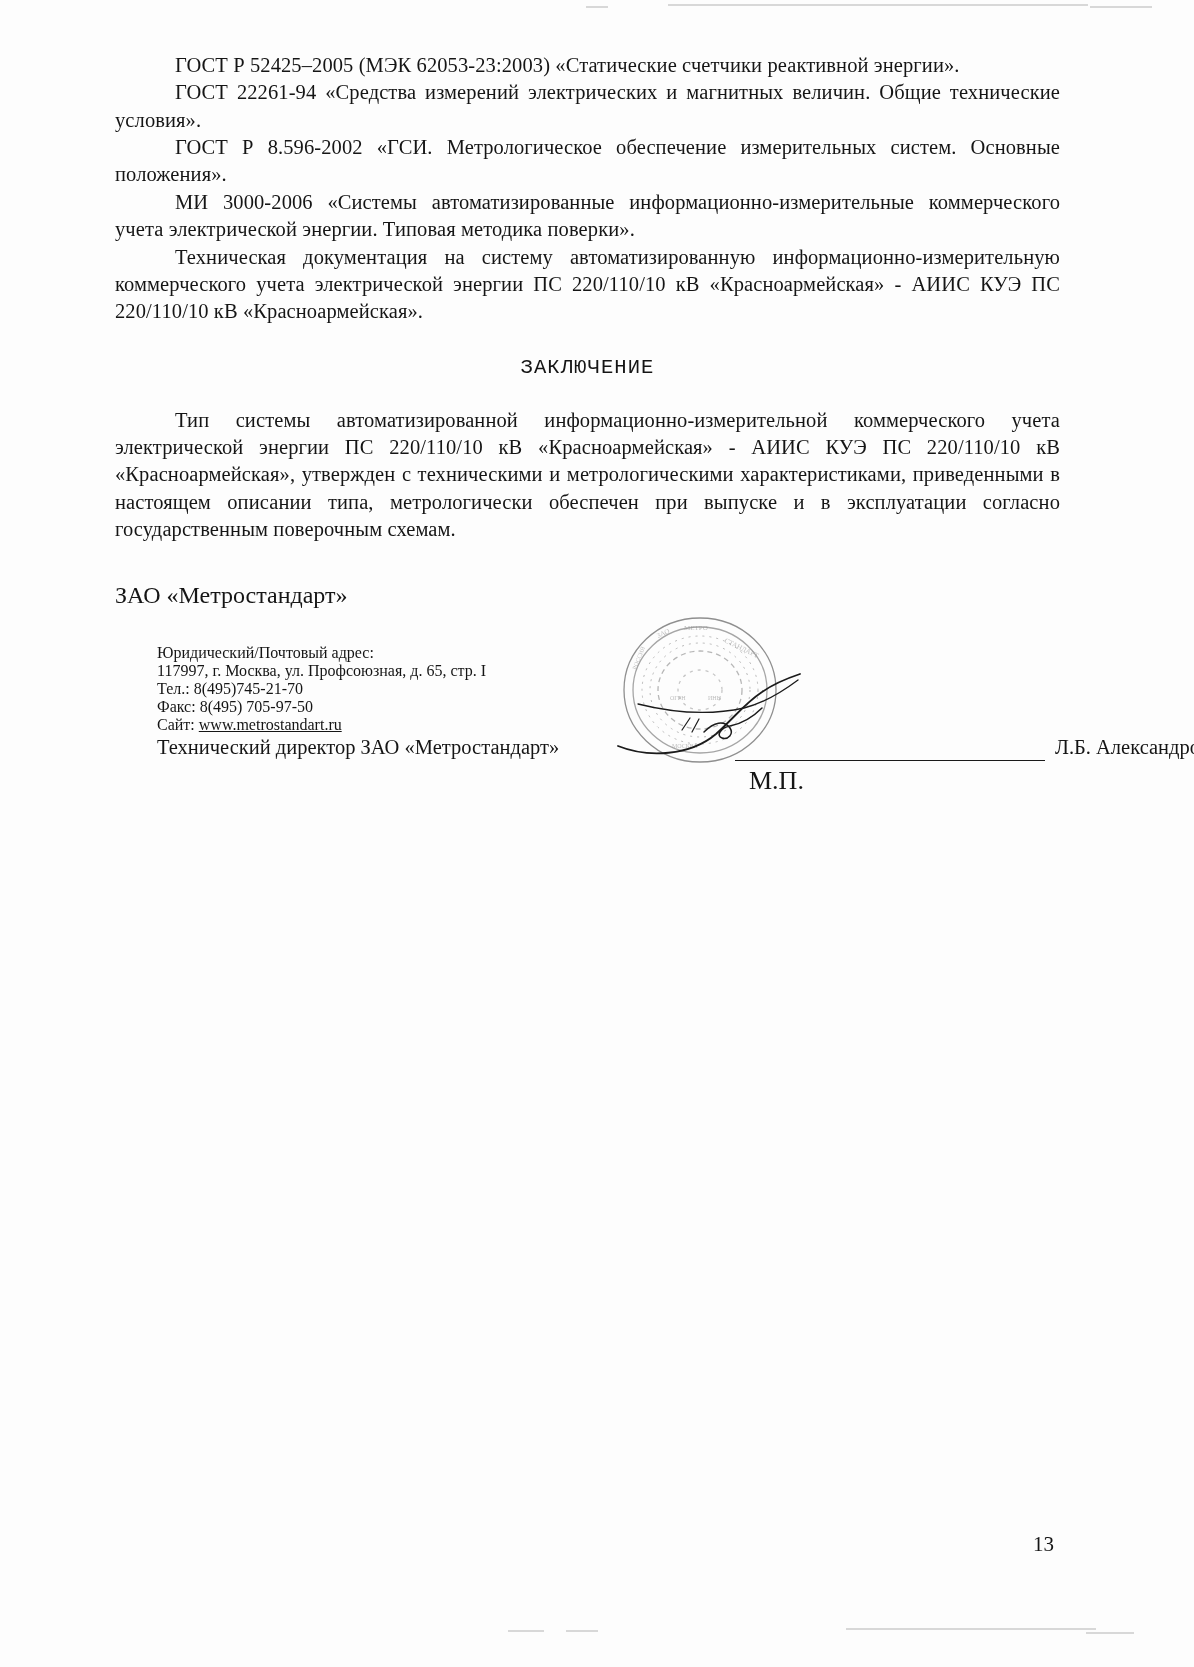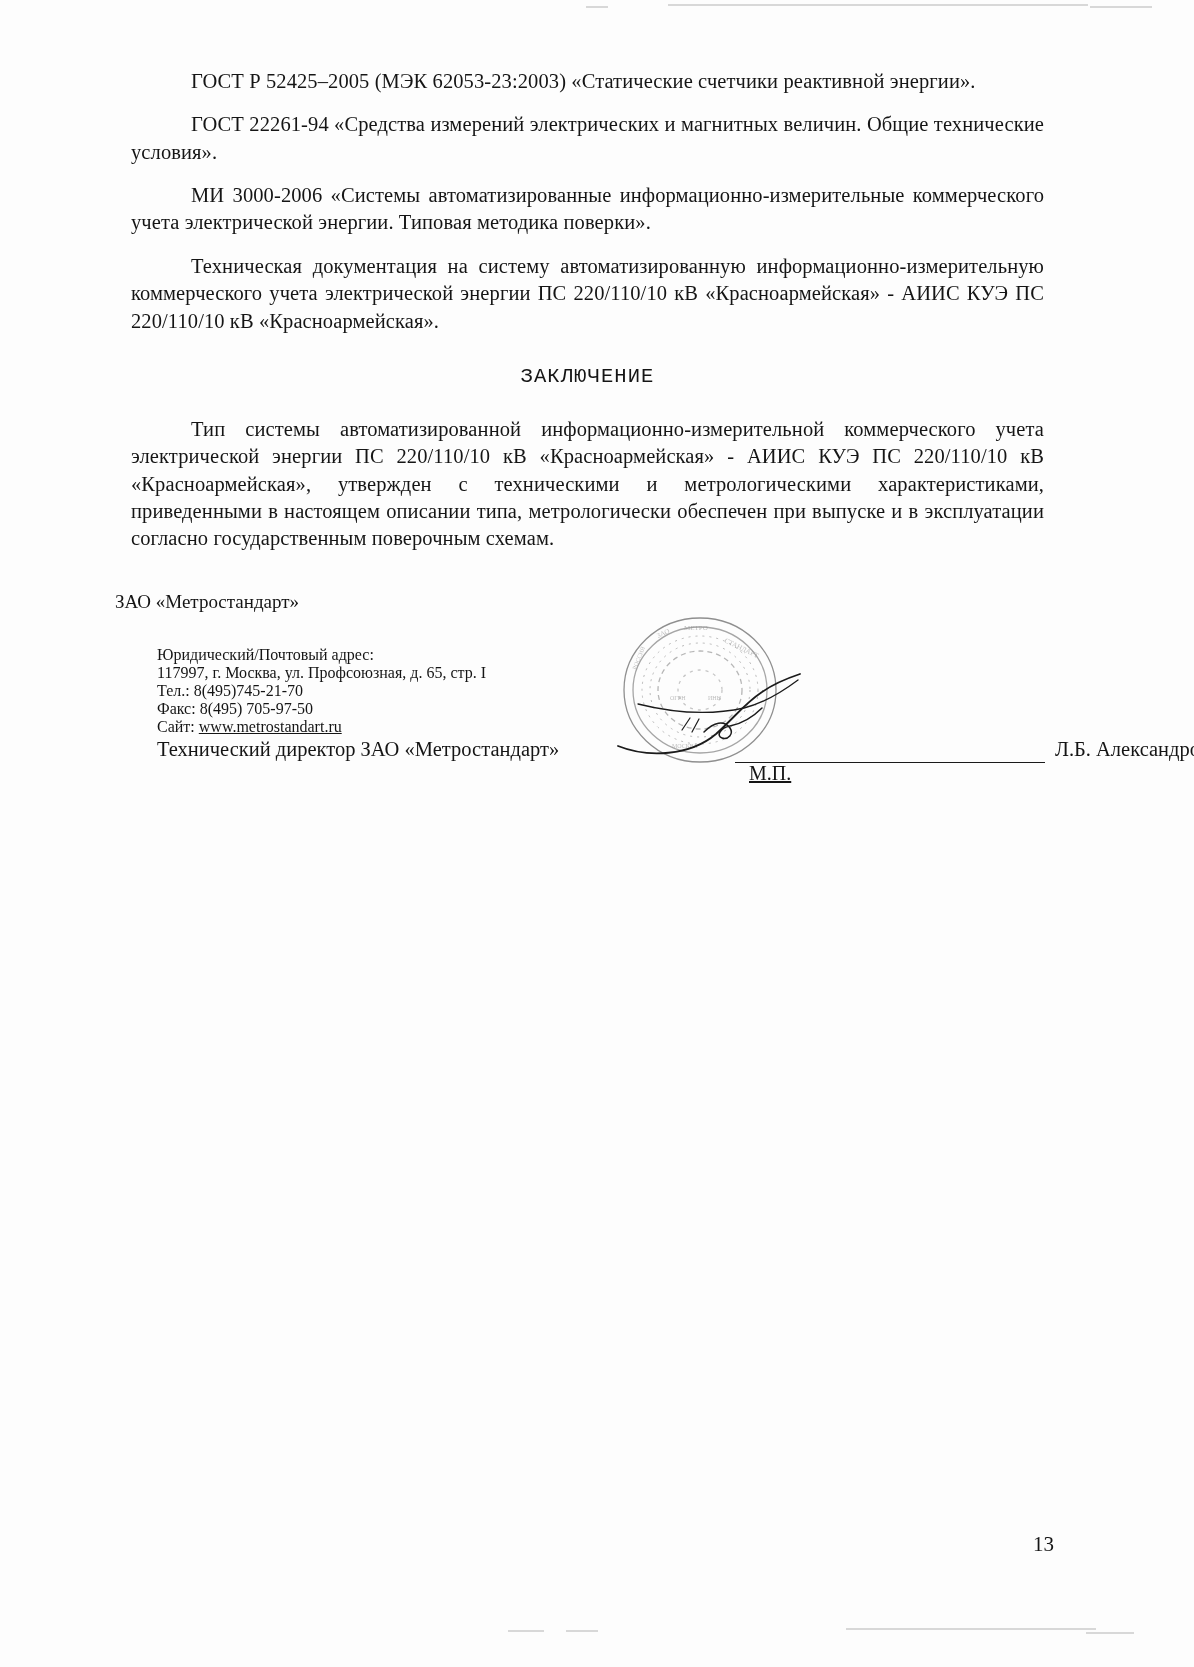--- a/index.html
+++ b/index.html
@@ -38,21 +38,21 @@
   .scan-mark.m7 { left: 1086px; top: 1632px; width: 48px; }
 
   .content {
     position: absolute;
     left: 115px;
     top: 52px;
     width: 945px;
   }
 
   p.body-text {
-    margin: 16px;
+    margin: 0;
     font-size: 20.5px;
     line-height: 1.335;
     text-align: justify;
     text-indent: 60px;
     letter-spacing: .1px;
   }
 
   .heading {
     margin: 30px 0 0 0;
     text-align: center;
@@ -63,21 +63,21 @@
 
   .conclusion-wrap { margin-top: 28px; }
 
   .sig-block { margin-top: 36px; }
   .sig-block .strong {
     font-weight: bold;
     font-size: 20.5px;
     line-height: 1.34;
   }
   .sig-block .plain {
-    font-size: 19px;
+    font-size: 24px;
     line-height: 1.34;
   }
   .addr-block { margin-top: 32px; margin-left: 42px; }
 
   .link {
     text-decoration: underline;
   }
 
   .director-row {
     position: relative;
@@ -97,23 +97,22 @@
   .director-name {
     position: absolute;
     left: 898px;
     top: 0px;
     font-size: 20.5px;
     white-space: nowrap;
   }
   .mp {
     position: absolute;
     left: 592px;
-    top: 24px;
-    font-size: 20px;
-    text-decoration: underline;
+    top: 30px;
+    font-size: 26px;
   }
 
   
   .stamp {
     position: absolute;
     left: 612px;
     top: 608px;
     width: 190px;
     height: 182px;
     pointer-events: none;
@@ -137,20 +136,21 @@
   <div class="scan-mark m3"></div>
   <div class="scan-mark m4"></div>
   <div class="scan-mark m5"></div>
   <div class="scan-mark m6"></div>
   <div class="scan-mark m7"></div>
 
   <div class="content">
 
     <p class="body-text">ГОСТ Р 52425–2005 (МЭК 62053-23:2003) «Статические счетчики реактивной энергии».</p>
     <p class="body-text">ГОСТ 22261-94 «Средства измерений электрических и магнитных величин. Общие технические условия».</p>
+    <p class="body-text">ГОСТ Р 8.596-2002 «ГСИ. Метрологическое обеспечение измерительных систем. Основные положения».</p>
     <p class="body-text">МИ 3000-2006 «Системы автоматизированные информационно-измерительные коммерческого учета электрической энергии. Типовая методика поверки».</p>
     <p class="body-text">Техническая документация на систему автоматизированную информационно-измерительную коммерческого учета электрической энергии ПС 220/110/10 кВ «Красноармейская» - АИИС КУЭ ПС 220/110/10 кВ «Красноармейская».</p>
 
     <div class="heading">ЗАКЛЮЧЕНИЕ</div>
 
     <div class="conclusion-wrap">
       <p class="body-text">Тип системы автоматизированной информационно-измерительной коммерческого учета электрической энергии ПС 220/110/10 кВ «Красноармейская» - АИИС КУЭ ПС 220/110/10 кВ «Красноармейская», утвержден с техническими и метрологическими характеристиками, приведенными в настоящем описании типа, метрологически обеспечен при выпуске и в эксплуатации согласно государственным поверочным схемам.</p>
     </div>
 
     <div class="sig-block">

